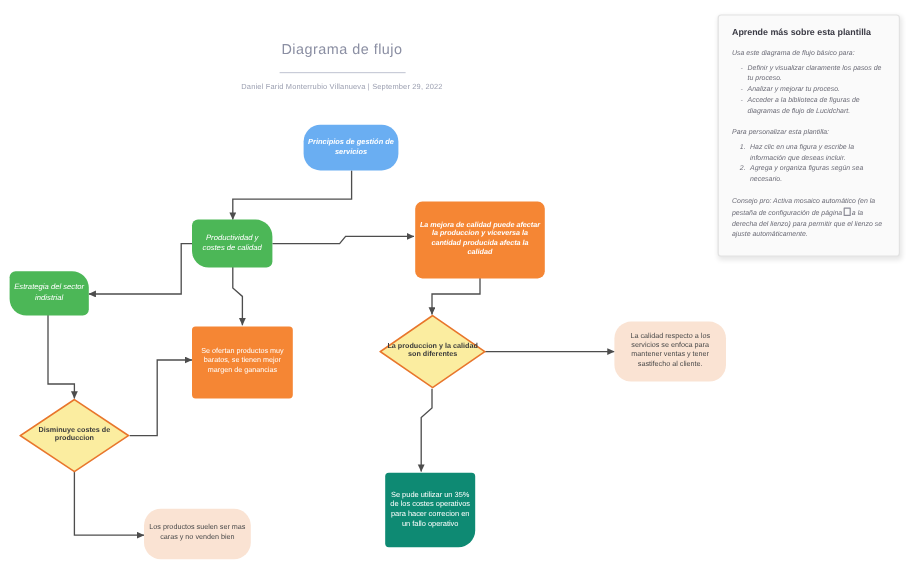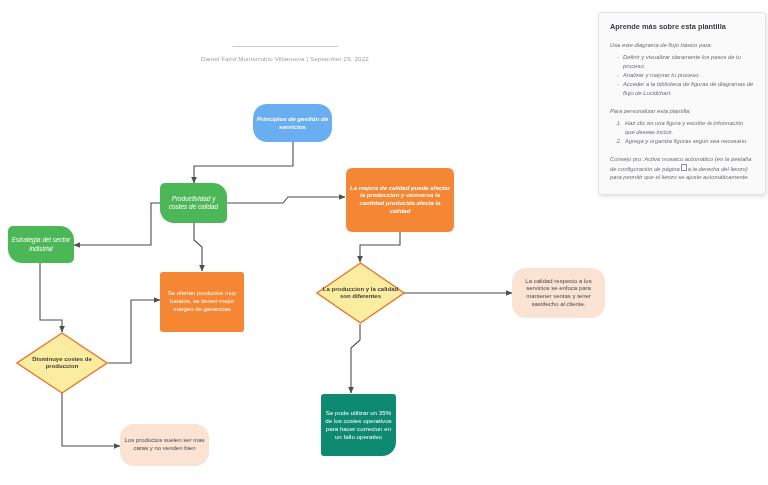--- a/index.html
+++ b/index.html
@@ -135,21 +135,21 @@
     line-height: 1.25;
     box-sizing: border-box;
     padding: 0 4px;
   }
 
   
   #info-panel {
     position: absolute;
     left: 598px;
     top: 12px;
-    width: 168px;
+    width: 152px;
     background: #fafafa;
     border: 1px solid #e2e2e2;
     border-radius: 3px;
     box-shadow: 1px 2px 4px rgba(0,0,0,.10);
     padding: 10px 11px 12px 11px;
     box-sizing: border-box;
   }
   #panel-heading {
     font-size: 7.4px;
     font-weight: bold;
@@ -187,20 +187,21 @@
     border: .6px solid #8c8c97;
     border-radius: .5px;
     vertical-align: -.5px;
     margin: 0 1px;
   }
 </style>
 </head>
 <body>
 
 <div id="doc-header">
+  <div id="doc-title">Diagrama de flujo</div>
   <div id="title-rule"></div>
   <div id="doc-subtitle">Daniel Farid Monterrubio Villanueva  |  September 29, 2022</div>
 </div>
 
 <div id="canvas">
 
   <svg id="wires" viewBox="0 0 600 485">
     <defs>
       <marker id="ah" markerWidth="7" markerHeight="7" refX="5.4" refY="2.6" orient="auto">
         <path d="M0,0 L5.6,2.6 L0,5.2 z" fill="#4d4d4d"></path>

